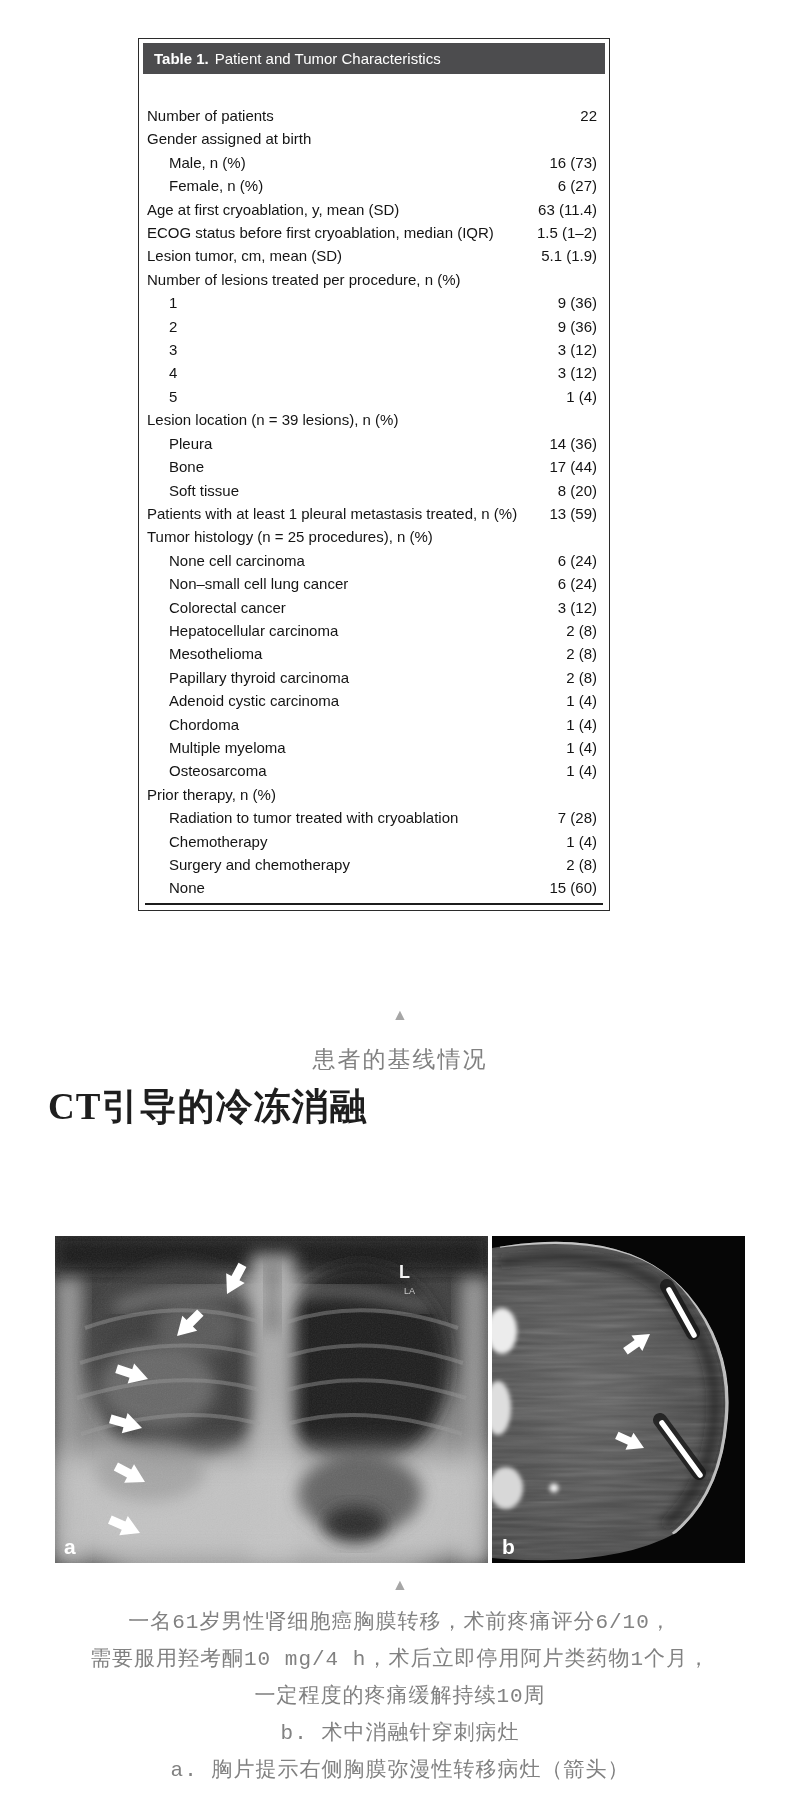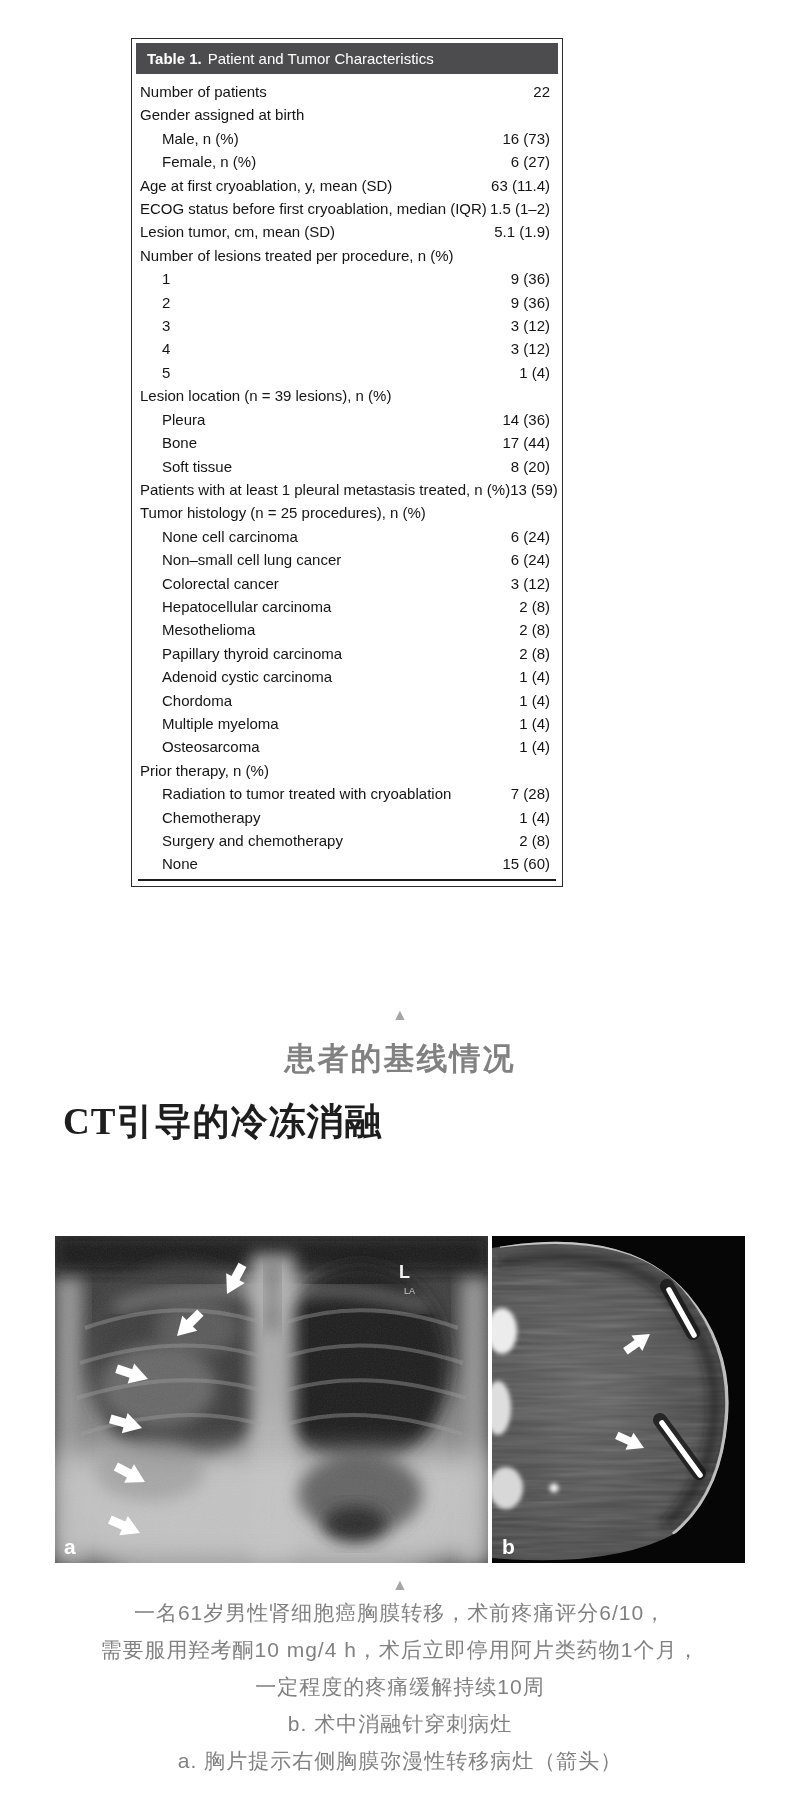--- a/index.html
+++ b/index.html
@@ -2,62 +2,62 @@
 <html><head>
 <meta charset="utf-8">
 <style>
   html,body{margin:0;padding:0;}
   body{
     width:800px;height:1816px;position:relative;background:#ffffff;
     font-family:"Liberation Sans","DejaVu Sans",sans-serif;overflow:hidden;
   }
 
   
-  .table-fig{position:absolute;top:38px;left:131px;width:432px;}
+  .table-fig{position:absolute;top:38px;left:138px;width:472px;}
   .table-box{
     border:1px solid #2b2b2b;padding:4px 4px 5px 4px;background:#fff;
   }
   .table-head{
     background:var(--header_bar,#4c4c4e);color:#ffffff;
     font-size:15px;padding:7px 11px 6px 11px;line-height:18px;
   }
   .table-head b{font-weight:700;margin-right:6px;}
-  .table-rows{padding:6px 6px 0 4px;}
+  .table-rows{padding:18px 6px 0 4px;margin-top:12px;}
   .trow{
     display:flex;justify-content:space-between;align-items:baseline;
     min-height:23.4px;font-size:15px;color:#141414;line-height:23.4px;
   }
   .tlabel{white-space:nowrap;}
   .trow.ind-1 .tlabel{padding-left:22px;}
   .tvalue{white-space:nowrap;text-align:left;padding-right:2px;}
   .bottom-rule{border-top:2.5px solid #1c1c1c;margin:3px 2px 0 2px;}
 
   
   .cap-block{position:absolute;left:0;width:800px;text-align:center;}
   .cap1{top:1006px;}
   .tri{color:var(--triangle_gray,#a6a6a6);font-size:16px;line-height:18px;display:block;}
   .cap1 .cap-text{
-    display:block;margin-top:14px;color:var(--caption_gray,#818181);
-    font-size:31px;letter-spacing:2px;font-weight:bold;
+    display:block;margin-top:20px;color:var(--caption_gray,#818181);
+    font-size:23px;letter-spacing:2px;
   }
 
   
   .sec-heading{
-    position:absolute;top:1082px;left:48px;margin:15px;
+    position:absolute;top:1082px;left:48px;margin:0;
     font-family:"Liberation Serif","DejaVu Serif",serif;
     font-size:37px;font-weight:700;color:#1e1e1e;letter-spacing:1px;
   }
 
   
   .fig-row{position:absolute;top:1236px;left:55px;width:690px;height:327px;display:flex;gap:4px;}
   .fig-row svg{display:block;}
 
   
   .cap2{top:1576px;}
-  .cap2 .cap-lines{}
+  .cap2 .cap-lines{margin-top:10px;font-family:Liberation Mono, monospace;}
   .cap2 .cap-line{
     color:var(--caption_gray,#818181);font-size:21px;line-height:37px;letter-spacing:1px;
   }
 </style>
 </head>
 <body style="--header_bar: #4c4c4e; --caption_gray: #818181; --triangle_gray: #a6a6a6;">
 
 <div class="table-fig">
   <div class="table-box">
     <div class="table-head">

